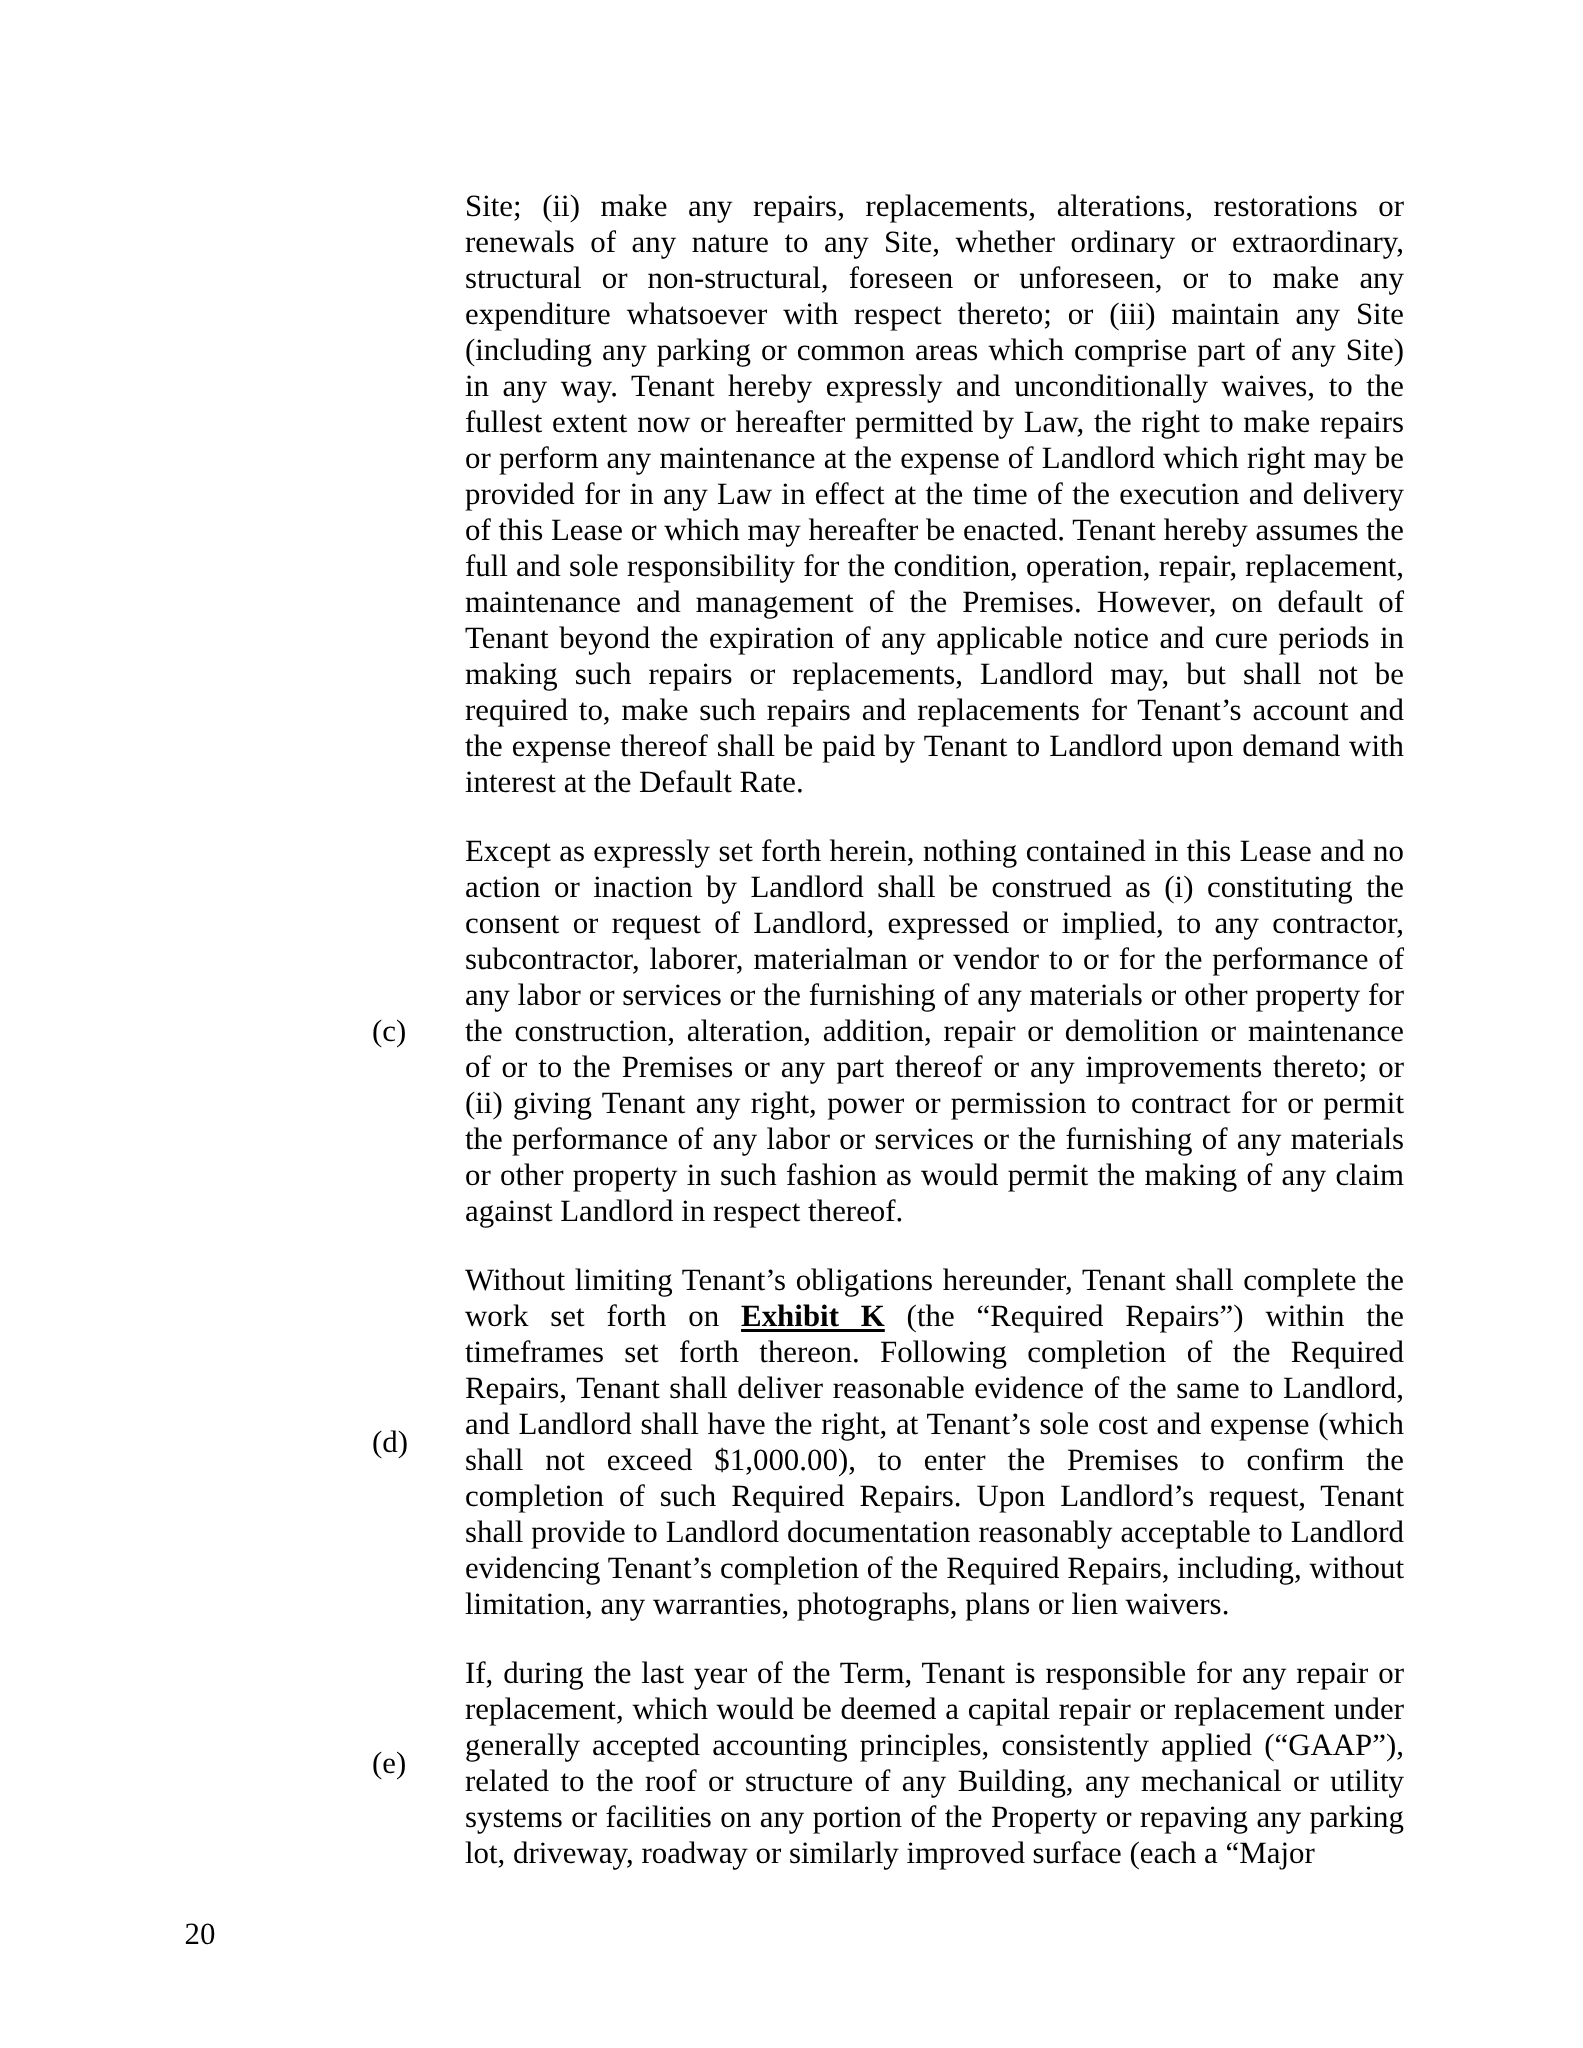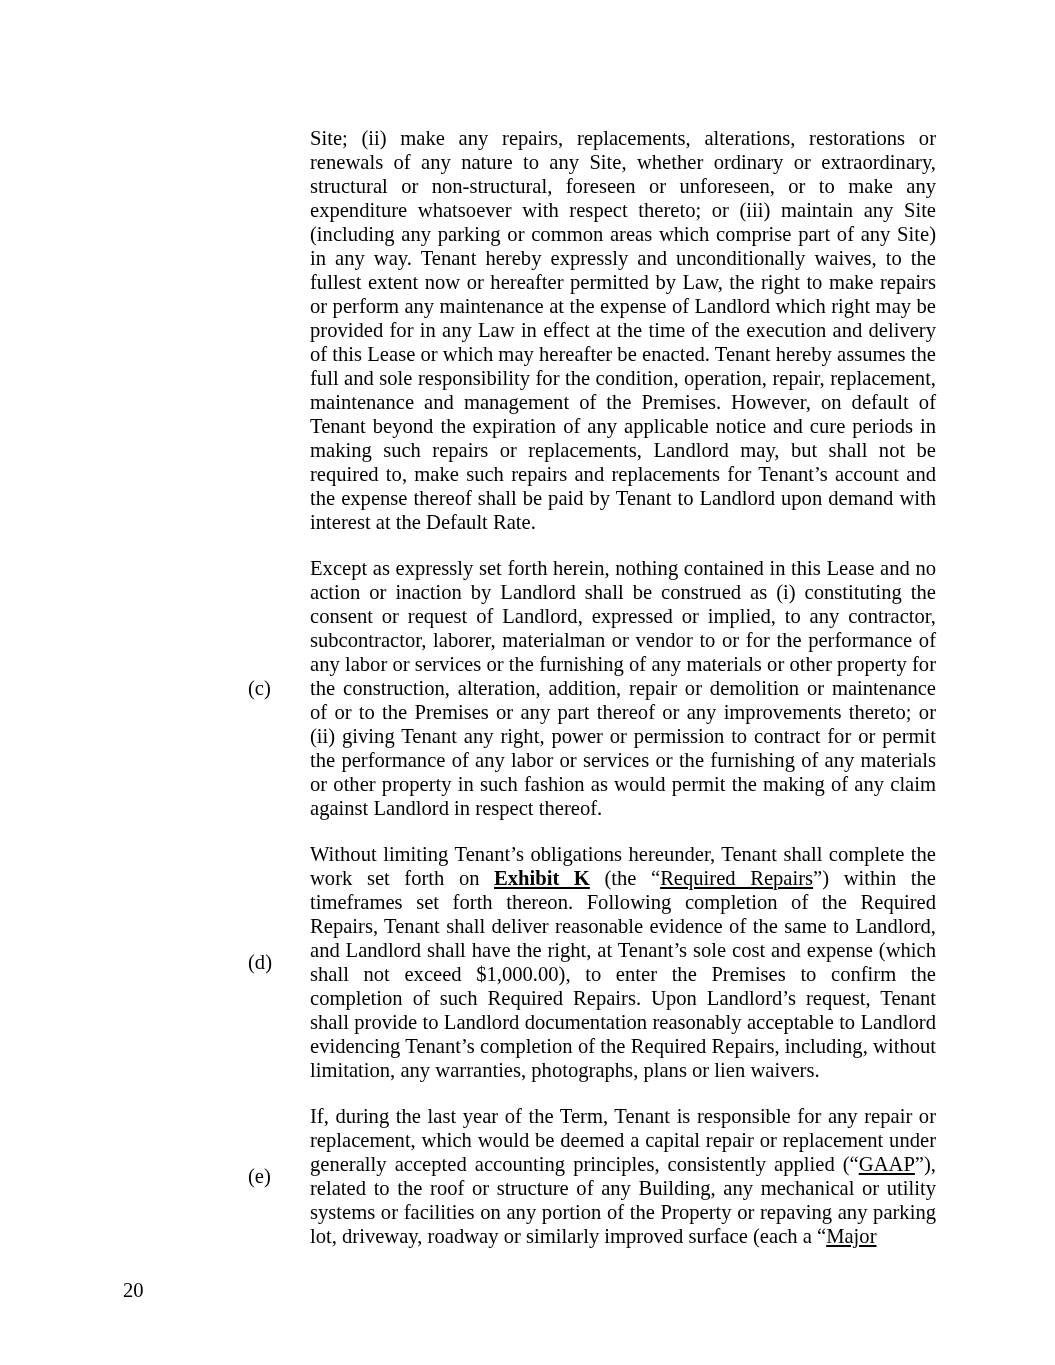--- a/index.html
+++ b/index.html
@@ -40,21 +40,20 @@
   }
   .para-body {
     width: 626px;
     text-align: justify;
   }
   .bold-underline {
     font-weight: bold;
     text-decoration: underline;
   }
   .underline {
-    text-decoration: underline;
     margin-top: 32px;
   }
   .page-number {
     position: absolute;
     left: 123px;
     top: 1278px;
     font-size: 20.6px;
     line-height: 24px;
   }
 </style>

